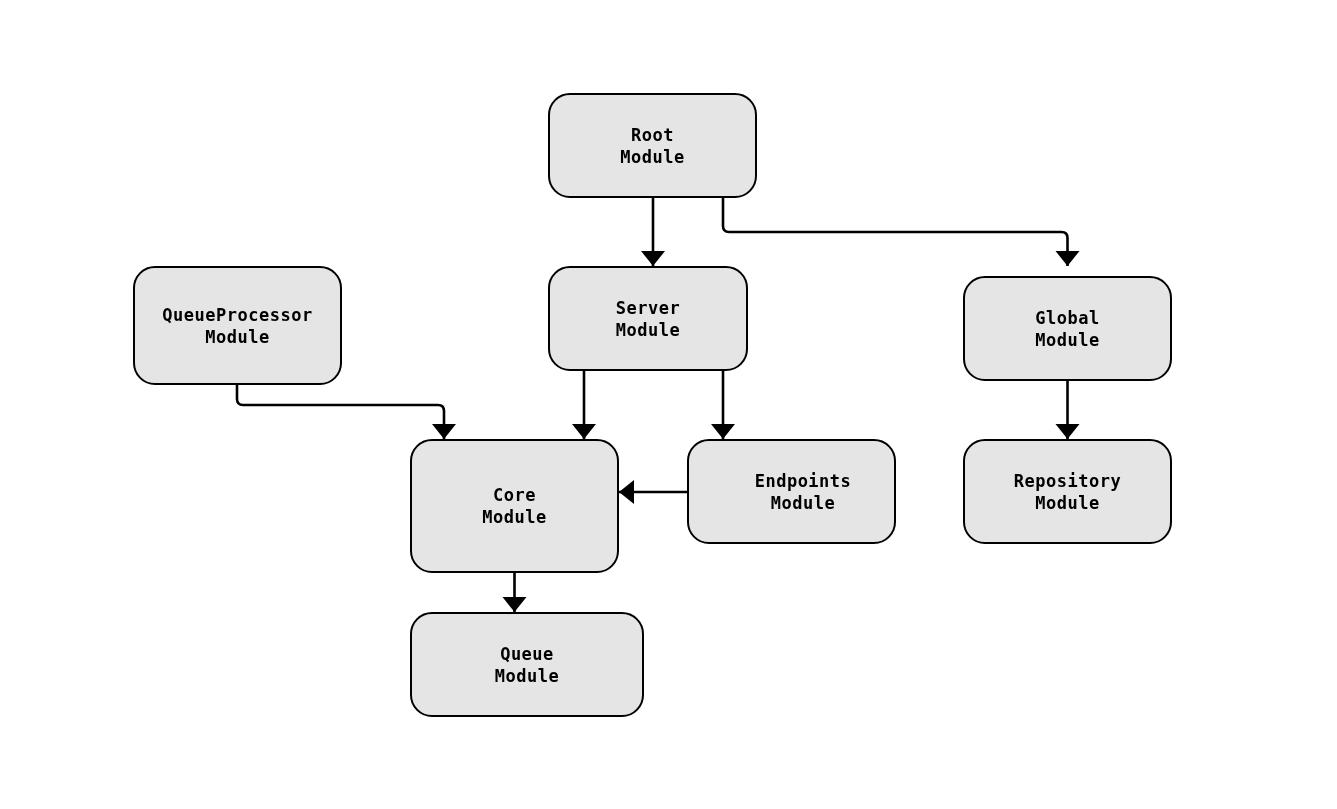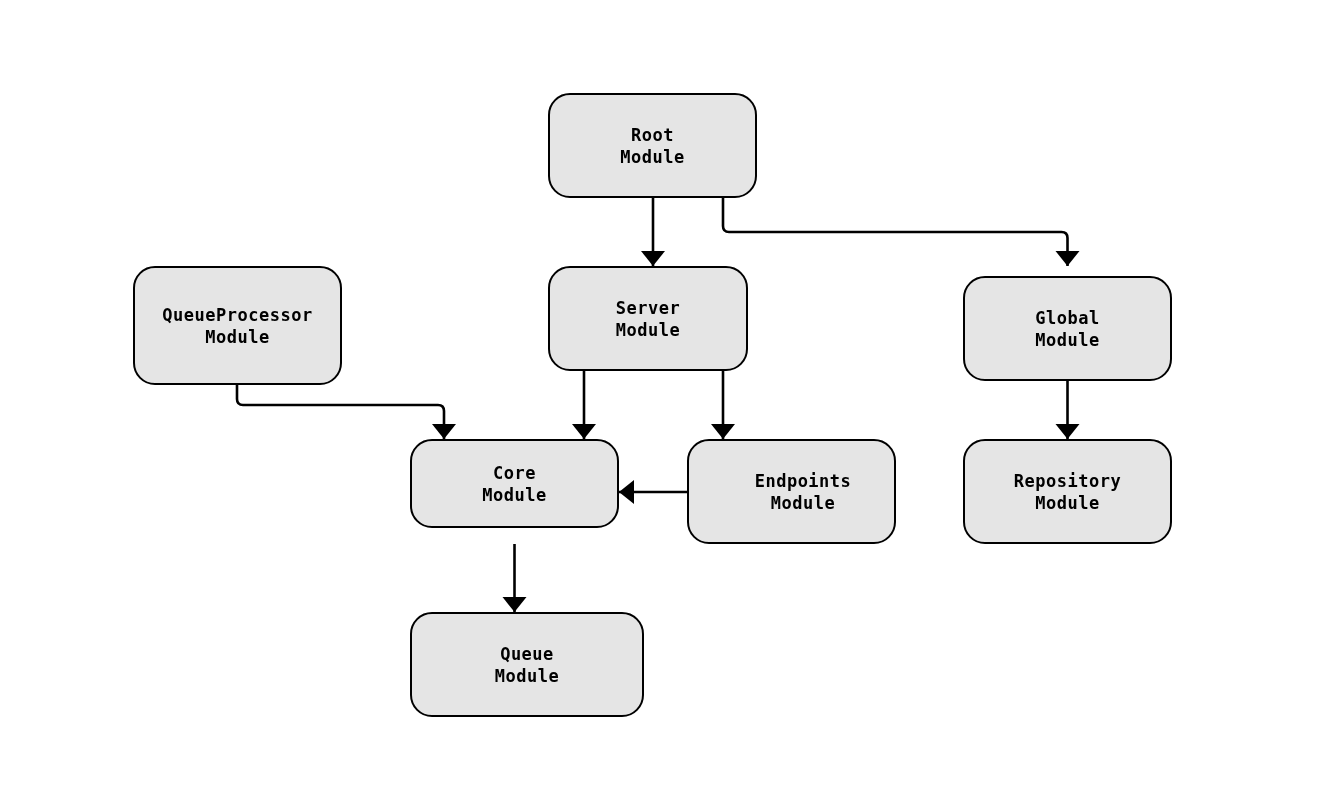--- a/index.html
+++ b/index.html
@@ -82,21 +82,21 @@
   <div class="node" style="left: 133px; top: 266px; width: 209px; height: 119px;">
     <span class="node-label">QueueProcessor
 Module</span>
   </div>
 
   <div class="node" style="left: 963px; top: 266px; width: 209px; height: 105px; margin-top: 10px;">
     <span class="node-label">Global
 Module</span>
   </div>
 
-  <div class="node" style="left: 410px; top: 439px; width: 209px; height: 89px;">
+  <div class="node" style="left: 410px; top: 439px; width: 209px; height: 134px;">
     <span class="node-label">Core
 Module</span>
   </div>
 
   <div class="node" style="left: 687px; top: 439px; width: 209px; height: 105px; padding-left: 23px;">
     <span class="node-label">Endpoints
 Module</span>
   </div>
 
   <div class="node" style="left: 963px; top: 439px; width: 209px; height: 105px;">

